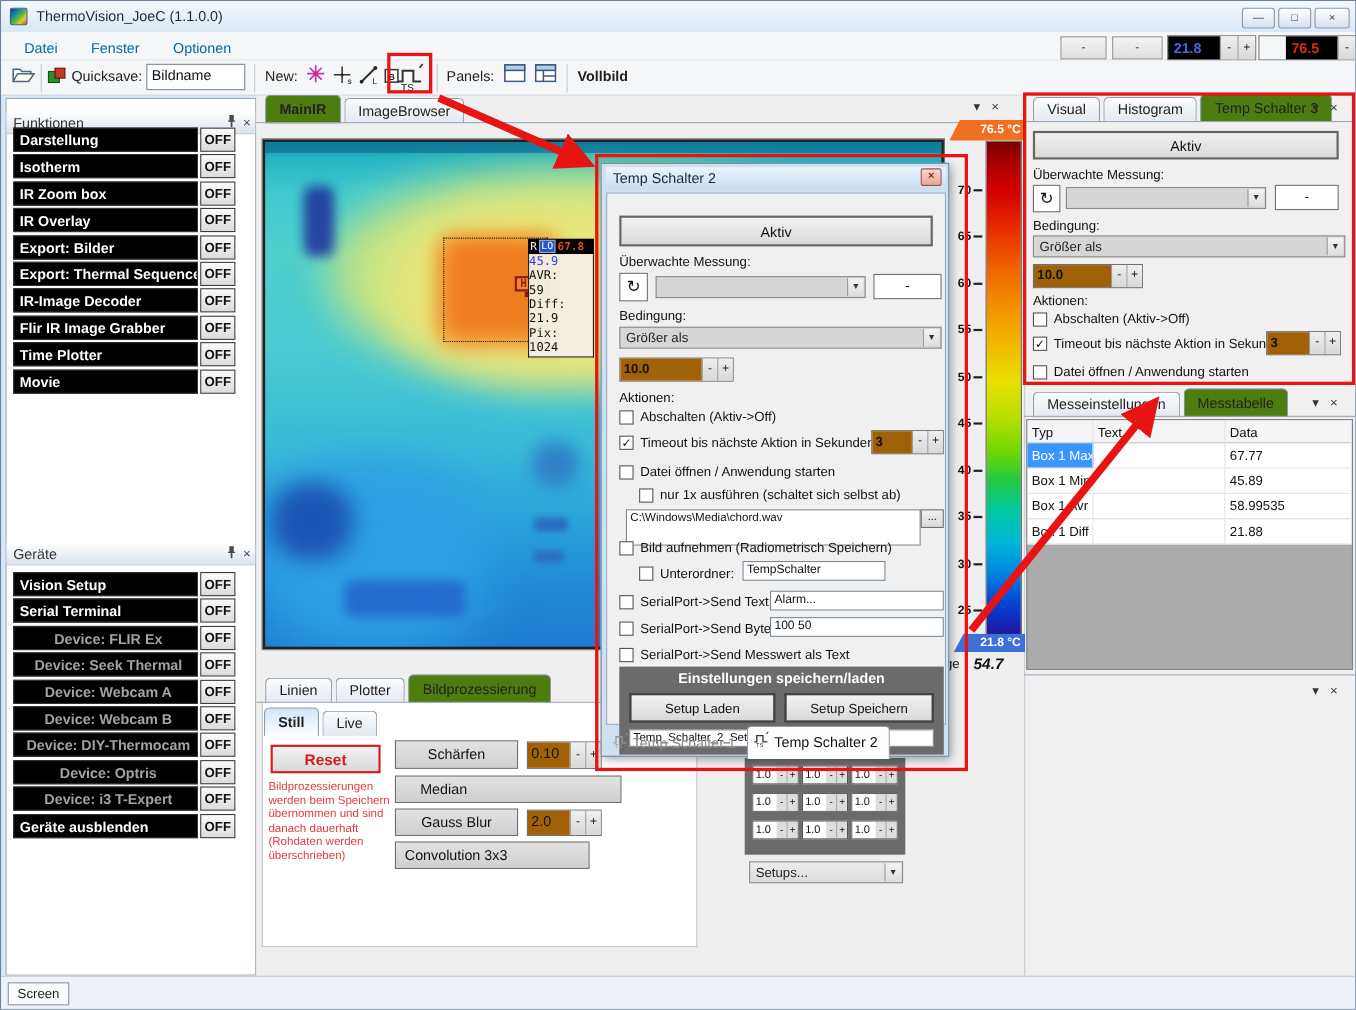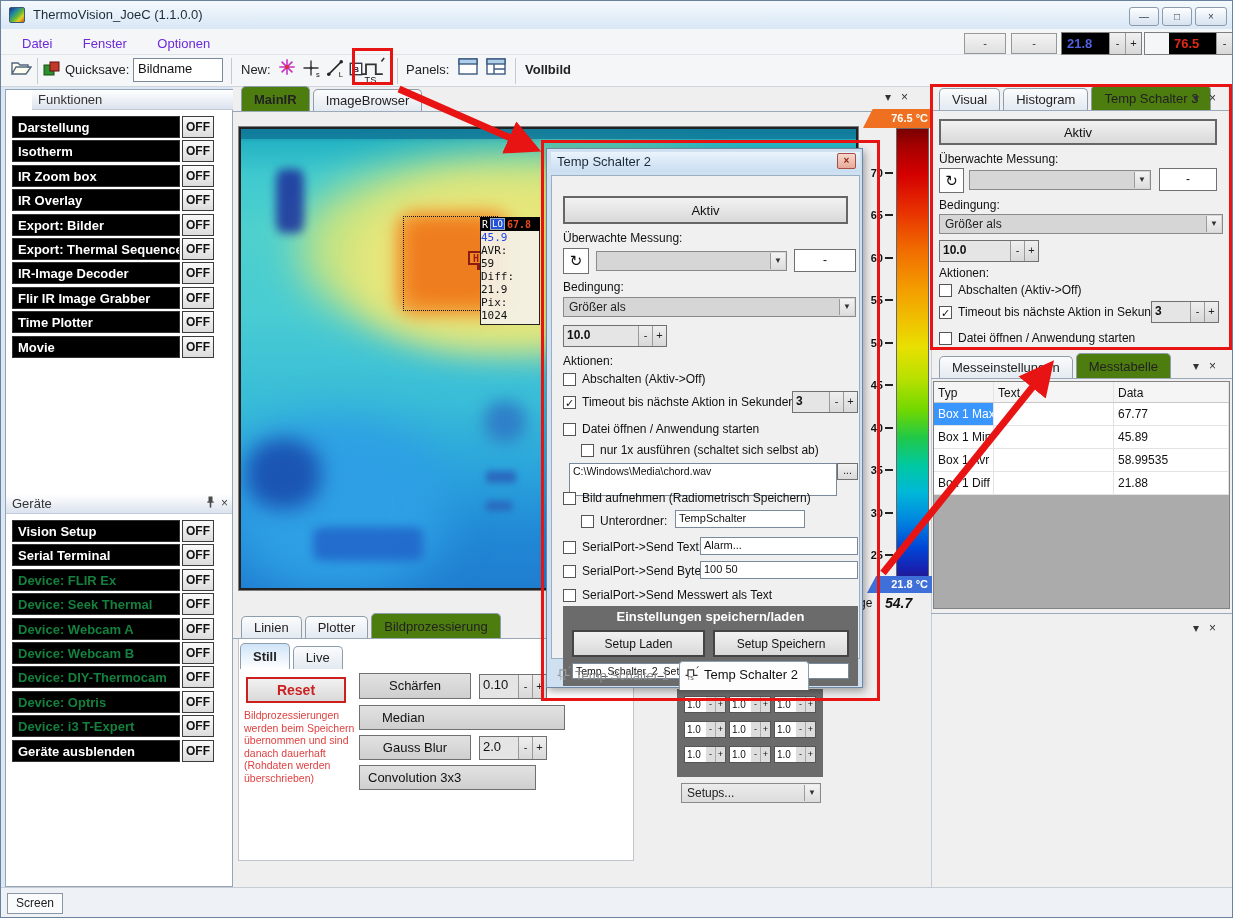--- a/index.html
+++ b/index.html
@@ -7,58 +7,58 @@
   #win{position:relative;width:1233px;height:918px;background:#dbe7f5;border:1px solid #69829e;overflow:hidden;}
   .abs{position:absolute;}
   
   #titlebar{left:0;top:0;width:1233px;height:28px;background:linear-gradient(#f4f9fd,#d9e7f6);}
   #title-icon{left:8px;top:6px;width:16px;height:16px;border:1px solid #3a5a7a;border-radius:2px;
     background:linear-gradient(135deg,#20307e 0%,#1e86a8 30%,#62b637 55%,#ddd023 75%,#d85410 100%);}
   #title-text{left:32px;top:6px;font-size:13px;color:#1c2a38;}
   .winbtn{top:6px;height:19px;border:1px solid #8a9bac;border-radius:3px;background:linear-gradient(#fdfeff,#d7e2ef);
     text-align:center;font-size:10px;line-height:17px;color:#2e3e50;}
   #menubar{left:0;top:28px;width:1233px;height:26px;background:#f4f6f8;border-bottom:1px solid #e0e4e8;}
-  .menuitem{display:inline-block;padding:5px 13px;font-size:13px;color:#6d28d9;}
+  .menuitem{display:inline-block;padding:5px 13px;font-size:13px;color:#0369a1;}
   .mrbtn{top:32px;height:21px;background:linear-gradient(#f4f4f4,#dfdfdf);border:1px solid #979797;font-size:11px;
     text-align:center;line-height:19px;color:#333;}
   .rangebox{top:31px;height:23px;border:1px solid #7e7e7e;display:flex;}
   .rangebox .val{background:#000;width:47px;font-size:13px;font-weight:bold;text-align:left;padding:3px 0 0 5px;}
   .rangebox .mm{width:16px;background:linear-gradient(#f0f0f0,#d8d8d8);border-left:1px solid #9a9a9a;
     text-align:center;font-size:11px;line-height:21px;color:#222;}
   #toolbar{left:0;top:54px;width:1233px;height:32px;background:#f4f6f8;border-bottom:1px solid #cfd5db;}
   .tsep{top:57px;width:1px;height:26px;background:#c4cad2;}
   .tlabel{top:61px;font-size:13px;color:#222;}
   .tinput{top:57px;height:24px;border:1px solid #7a8a9a;background:#fff;font-size:13px;padding:2px 4px;color:#111;}
   .ticon{top:57px;width:24px;height:24px;text-align:center;}
   
   #leftdock{left:4px;top:88px;width:228px;height:798px;background:#fff;border:1px solid #96a4b8;}
   .dockhdr{left:0;width:226px;height:20px;background:linear-gradient(#ffffff,#dbe3ee);border-bottom:1px solid #c2ccd8;
     font-size:13px;color:#333;padding:2px 6px;}
   .dockhdr .hbtns{position:absolute;right:4px;top:2px;display:flex;gap:6px;}
   .hglyph{font-size:12px;color:#444;line-height:15px;}
   .fitem{position:absolute;left:6px;width:214px;height:22px;}
   .blackbar{position:absolute;left:0;top:0;width:168px;height:22px;background:#000;color:#fff;font-weight:bold;
     font-size:13px;line-height:22px;padding-left:5px;white-space:nowrap;overflow:hidden;border:1px solid #333;}
-  .blackbar.blue{color:#15803d;}
+  .blackbar.blue{color:#a3a3a3;text-align:center;}
   .offbtn{position:absolute;left:170px;top:0;width:32px;height:22px;background:linear-gradient(#fafafa,#dcdcdc);
     border:1px solid #3c3c3c;font-weight:bold;font-size:12px;text-align:center;line-height:20px;color:#111;}
   
   .tabstrip{display:flex;align-items:flex-end;}
   .tab{border:1px solid #8e9dac;border-bottom:none;border-radius:5px 5px 0 0;background:linear-gradient(#fbfcfd,#e2e9f0);
     font-size:13px;color:#222;padding:3px 12px 4px;margin-right:3px;height:23px;white-space:nowrap;}
   .tab.active{background:#4d7c0f;height:26px;padding-top:5px;}
   .tab.bold{font-weight:bold;}
   .panelglyphs{position:absolute;display:flex;gap:10px;font-size:12px;color:#333;}
   .btn{background:linear-gradient(#f2f2f2,#d9d9d9);border:1px solid #707070;text-align:center;color:#111;}
   .dd{background:linear-gradient(#ececec,#dcdcdc);border:1px solid #8a8a8a;position:absolute;}
   .dd .ddtxt{position:absolute;left:5px;top:2px;font-size:12px;color:#222;}
   .dd .ddarr{position:absolute;right:1px;top:1px;bottom:1px;width:15px;background:linear-gradient(#f4f4f4,#ddd);
     border-left:1px solid #9a9a9a;text-align:center;font-size:8px;line-height:16px;color:#333;}
   .spin{position:absolute;display:flex;border:1px solid #707070;background:#fff;}
-  .spin .sval{background:#e5e5e5;font-size:12px;font-weight:bold;padding:2px 3px;color:#111;flex:1;}
+  .spin .sval{background:#a16207;font-size:12px;font-weight:bold;padding:2px 3px;color:#111;flex:1;}
   .spin .sbtn{width:14px;background:linear-gradient(#efefef,#d8d8d8);border-left:1px solid #9a9a9a;text-align:center;
     font-size:11px;color:#222;line-height:18px;}
   .cbrow{position:absolute;display:flex;align-items:center;gap:6px;}
   .cbbox{width:13px;height:13px;background:#fff;border:1px solid #555;font-size:11px;line-height:12px;text-align:center;
     color:#111;flex:0 0 13px;}
   .cblabel{font-size:12px;color:#111;white-space:nowrap;}
   .field{position:absolute;background:#fff;border:1px solid #7a8a9a;font-size:11px;padding:1px 3px;color:#111;
     white-space:nowrap;overflow:hidden;}
   .lbl{position:absolute;font-size:12px;color:#111;white-space:nowrap;}
   
@@ -187,21 +187,21 @@
     <svg width="20" height="17" viewBox="0 0 20 17">
         <rect x="1" y="1" width="18" height="15" fill="#fff" stroke="#3c5a82" stroke-width="1.4"></rect>
         <rect x="1" y="1" width="18" height="5" fill="#aed0ea" stroke="#3c5a82" stroke-width="1.4"></rect>
         <path d="M8 6 v10 M8 11 h11" stroke="#3c5a82" stroke-width="1.4"></path>
       </svg>
   </div>
   <div class="abs tsep" style="left:514px;"></div>
   <div class="abs tlabel" style="left:524px;font-weight:bold;">Vollbild</div>
 
   <div class="abs" id="leftdock">
-    <div class="abs dockhdr" style="top:0;margin-left:26px;">
+    <div class="abs dockhdr" style="top:12px;">
       <span>Funktionen</span>
       <span class="hbtns">
           <span class="hglyph"><svg width="9" height="12" viewBox="0 0 9 12">
               <path d="M2.5 0.5h4v5h1.2v1.2H5.3V11l-.8 1-.8-1V6.7H1.3V5.5h1.2z" fill="#4a4a4a"></path>
             </svg></span>
       <span class="hglyph">×</span>
         </span>
     </div>
     <div id="funktionen-items">
         <div class="fitem" style="top: 26px;">

